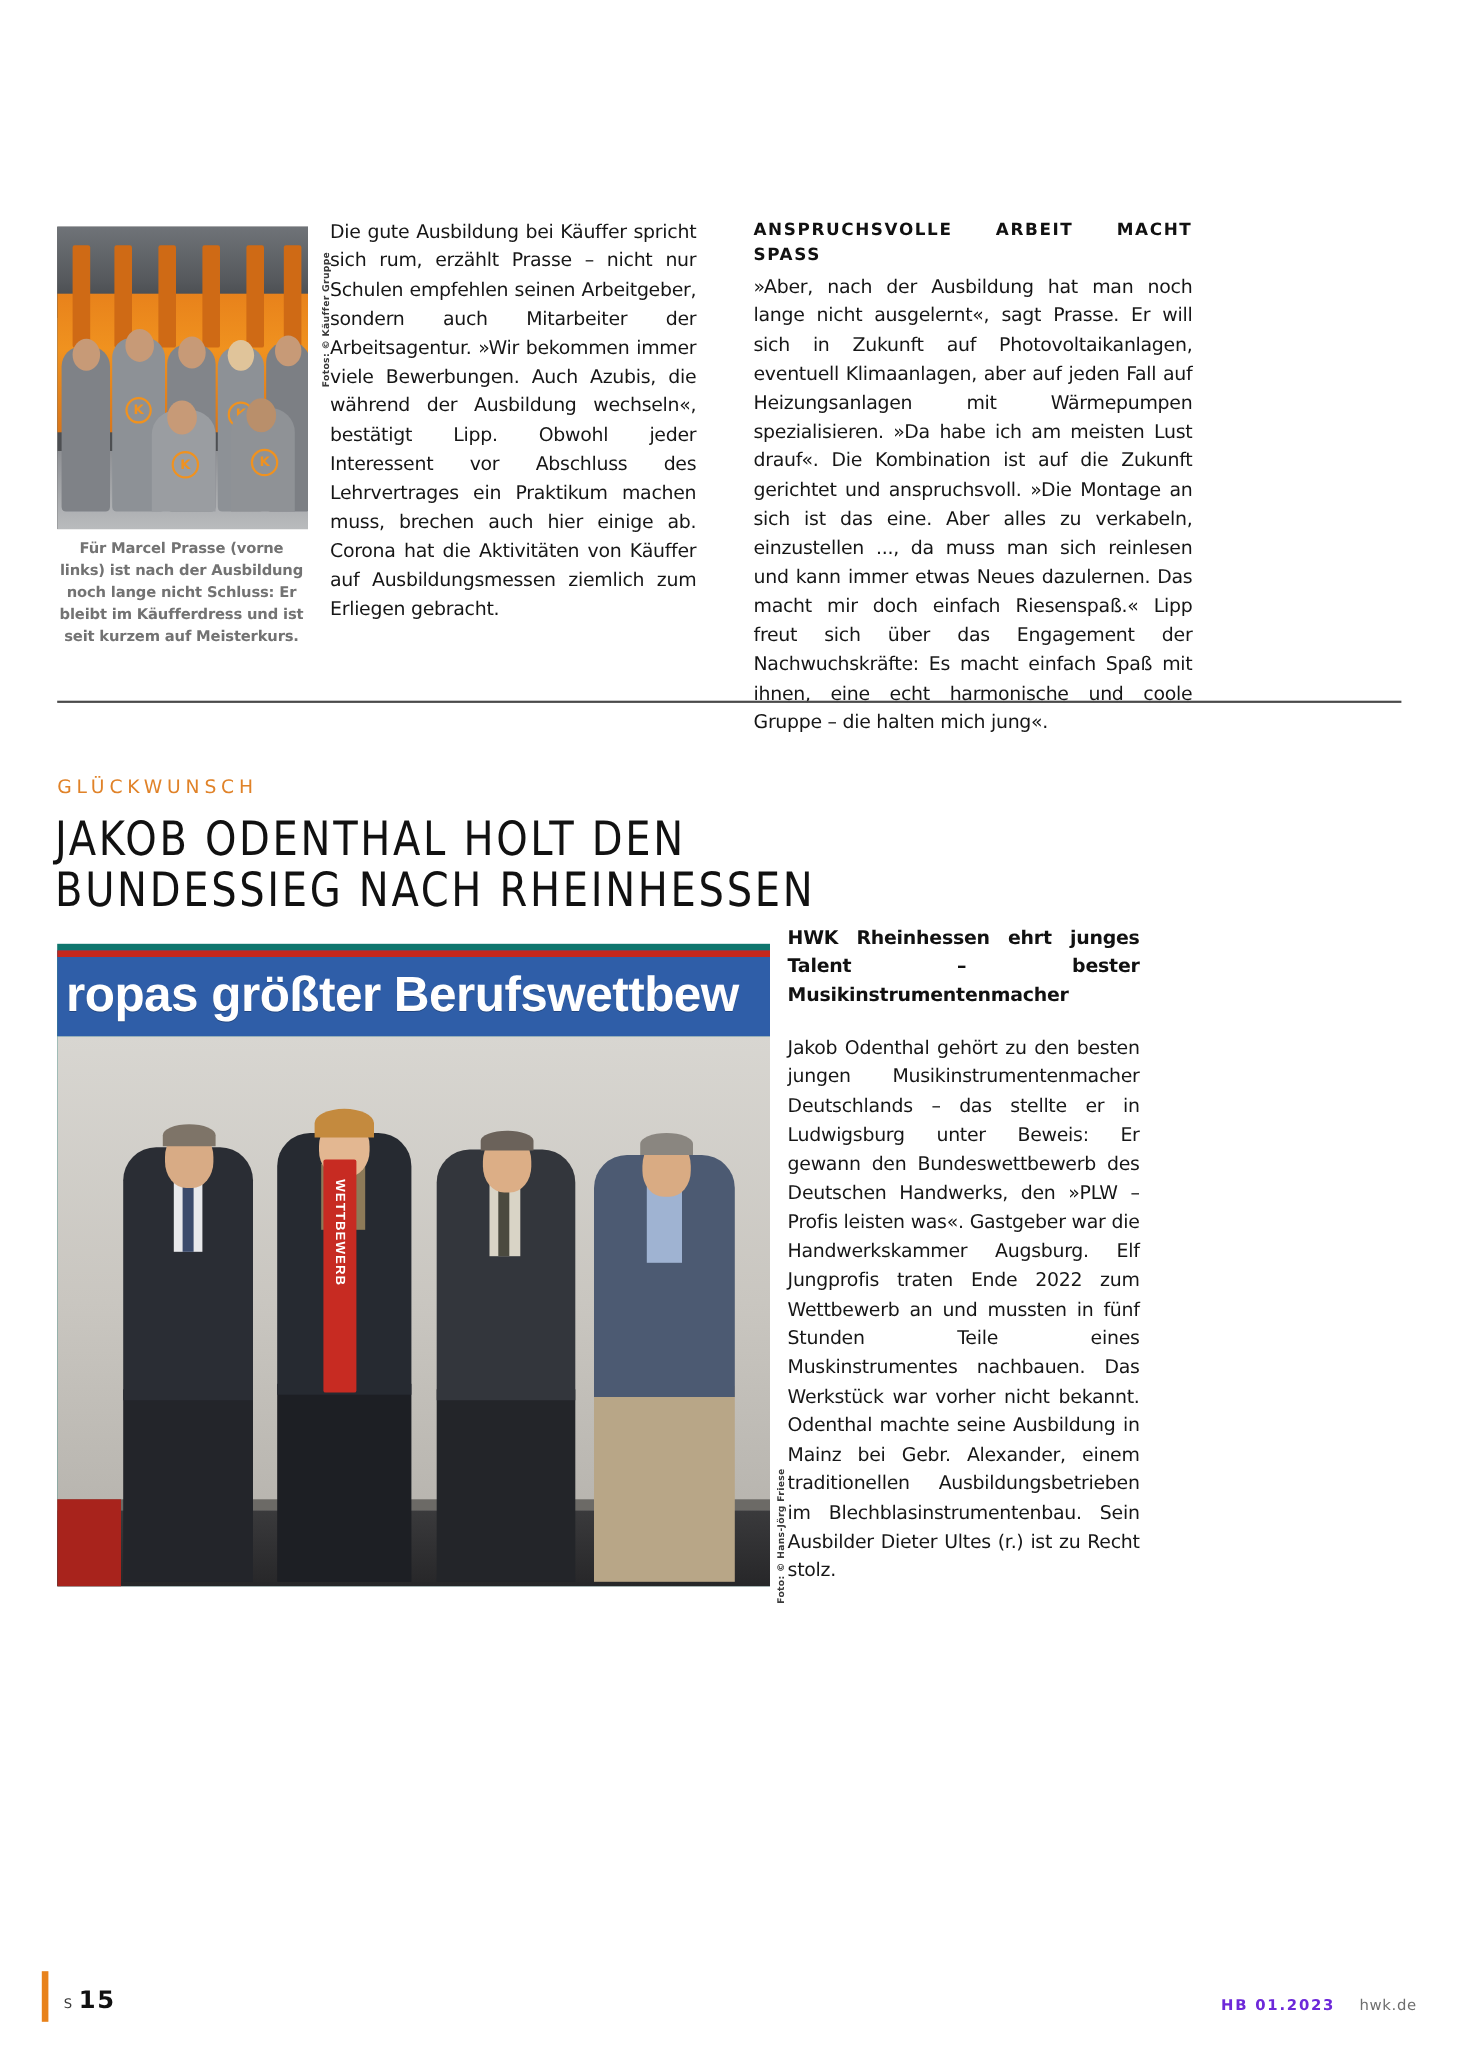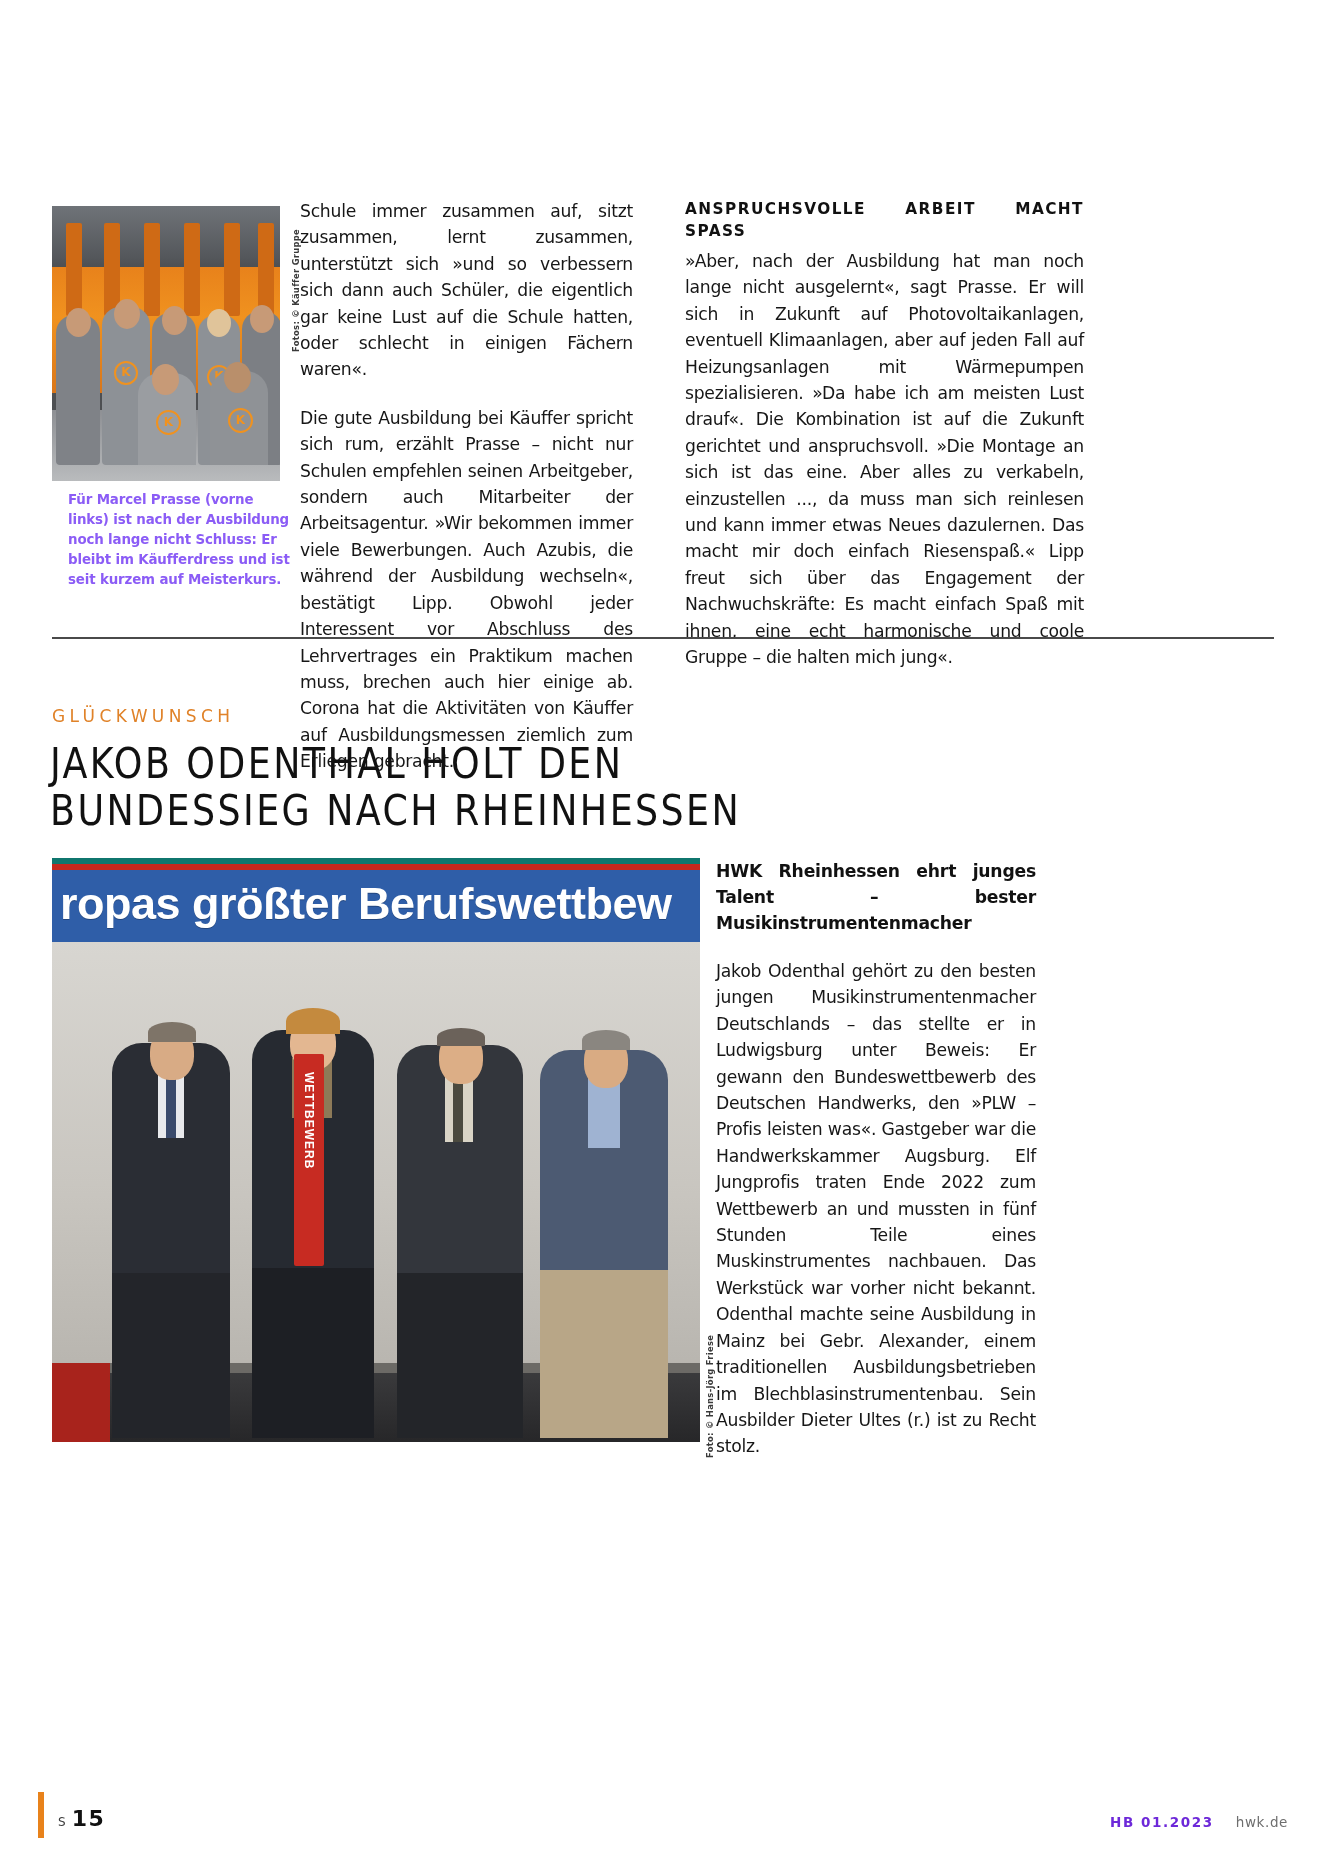--- a/index.html
+++ b/index.html
@@ -114,29 +114,30 @@
     white-space: nowrap;
     font-family: "DejaVu Sans", sans-serif;
     font-size: 8.4px;
     letter-spacing: 0.3px;
     color: #3a3a3a;
     font-weight: 600;
   }
 
   #caption-1 {
     position: absolute;
-    left: 16px;
+    left: 0px;
     top: 292px;
     width: 226px;
     font-family: "DejaVu Sans", sans-serif;
     font-weight: 700;
     font-size: 13.4px;
     line-height: 20px;
-    color: #8b5cf6;
+    color: #737373;
     letter-spacing: -0.15px;
+    text-align: center;
   }
 
   #col-mid {
     position: absolute;
     left: 248px;
     top: 0px;
     width: 333px;
   }
 
   #col-right {
@@ -291,21 +292,21 @@
     font-family:"DejaVu Sans",sans-serif;
     font-size: 8.4px;
     letter-spacing:0.3px;
     color:#3a3a3a;
     font-weight:600;
   }
 
   #col-right-2 {
     position: absolute;
     left: 716px;
-    top: 858px;
+    top: 840px;
     width: 320px;
   }
   #lead-2 {
     font-family:"DejaVu Sans",sans-serif;
     font-weight:700;
     font-size:17.2px;
     line-height:26px;
     color:#111;
     margin:0 0 22px 0;
     letter-spacing:-0.2px;
@@ -404,21 +405,20 @@
       <div class="ph-logo" style="left:176px; bottom:48px; width:21px; height:21px; font-size:12px; line-height:20px;">K</div>
     </div>
 
     <div id="credit-1">
       <span>Fotos: © Käuffer Gruppe</span>
     </div>
 
     <div id="caption-1">Für Marcel Prasse (vorne links) ist nach der Ausbildung noch lange nicht Schluss: Er bleibt im Käufferdress und ist seit kurzem auf Meisterkurs.</div>
 
     <div id="col-mid" class="body-col">
-      <p class="narrow">Schule immer zusammen auf, sitzt zusammen, lernt zusammen, unterstützt sich »und so verbessern sich dann auch Schüler, die eigentlich gar keine Lust auf die Schule hatten, oder schlecht in einigen Fächern waren«.</p>
       <p class="narrow">Die gute Ausbildung bei Käuffer spricht sich rum, erzählt Prasse – nicht nur Schulen empfehlen seinen Arbeitgeber, sondern auch Mitarbeiter der Arbeitsagentur. »Wir bekommen immer viele Bewerbungen. Auch Azubis, die während der Ausbildung wechseln«, bestätigt Lipp. Obwohl jeder Interessent vor Abschluss des Lehrvertrages ein Praktikum machen muss, brechen auch hier einige ab. Corona hat die Aktivitäten von Käuffer auf Ausbildungsmessen ziemlich zum Erliegen gebracht.</p>
     </div>
 
     <div id="col-right" class="body-col">
       <h3 class="sub-head">ANSPRUCHSVOLLE ARBEIT MACHT SPASS</h3>
       <p>»Aber, nach der Ausbildung hat man noch lange nicht ausgelernt«, sagt Prasse. Er will sich in Zukunft auf Photovoltaikanlagen, eventuell Klimaanlagen, aber auf jeden Fall auf Heizungsanlagen mit Wärmepumpen spezialisieren. »Da habe ich am meisten Lust drauf«. Die Kombination ist auf die Zukunft gerichtet und anspruchsvoll. »Die Montage an sich ist das eine. Aber alles zu verkabeln, einzustellen ..., da muss man sich reinlesen und kann immer etwas Neues dazulernen. Das macht mir doch einfach Riesenspaß.« Lipp freut sich über das Engagement der Nachwuchskräfte: Es macht einfach Spaß mit ihnen, eine echt harmonische und coole Gruppe – die halten mich jung«.</p>
     </div>
   </div>
 
   <div id="divider"></div>

